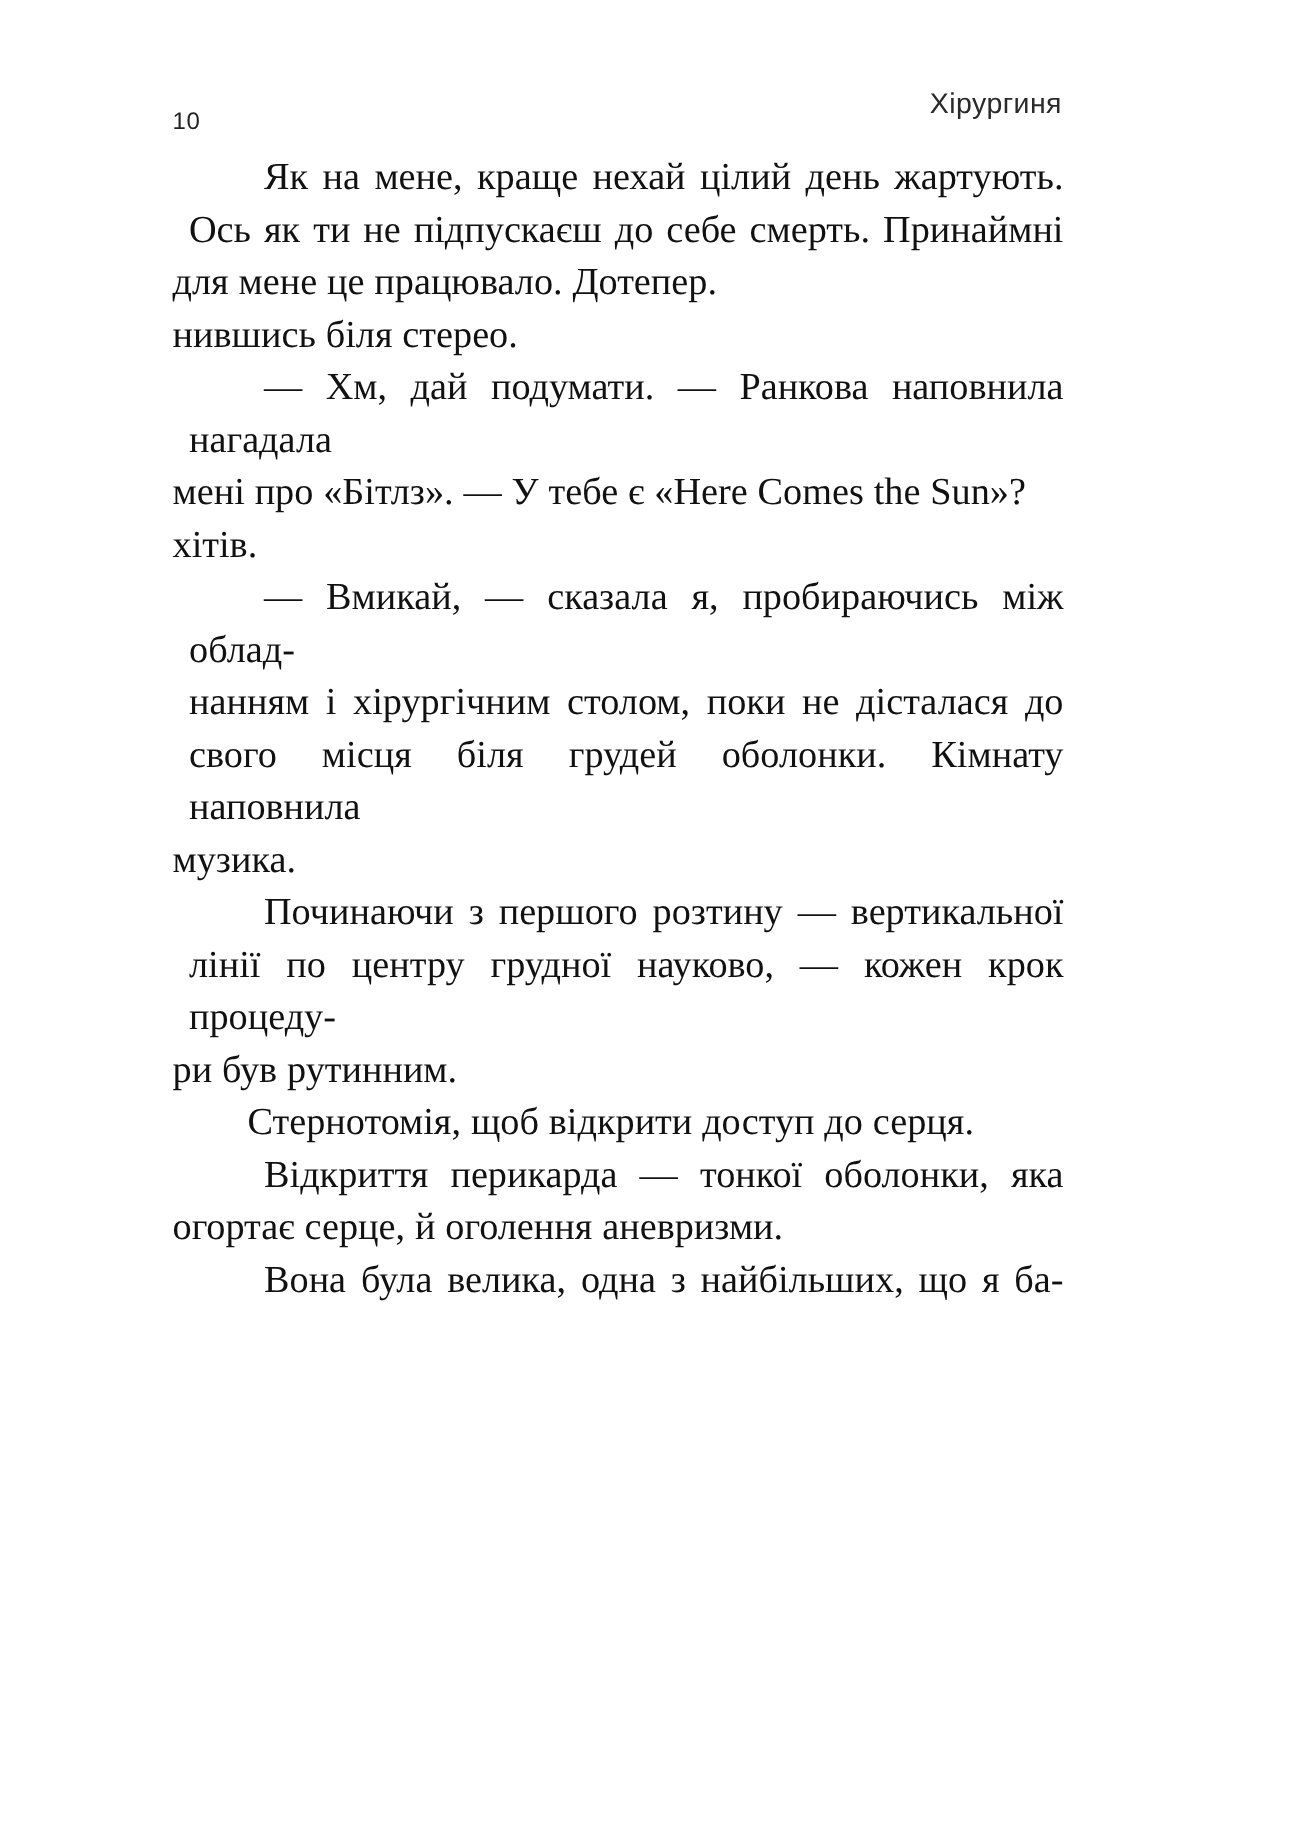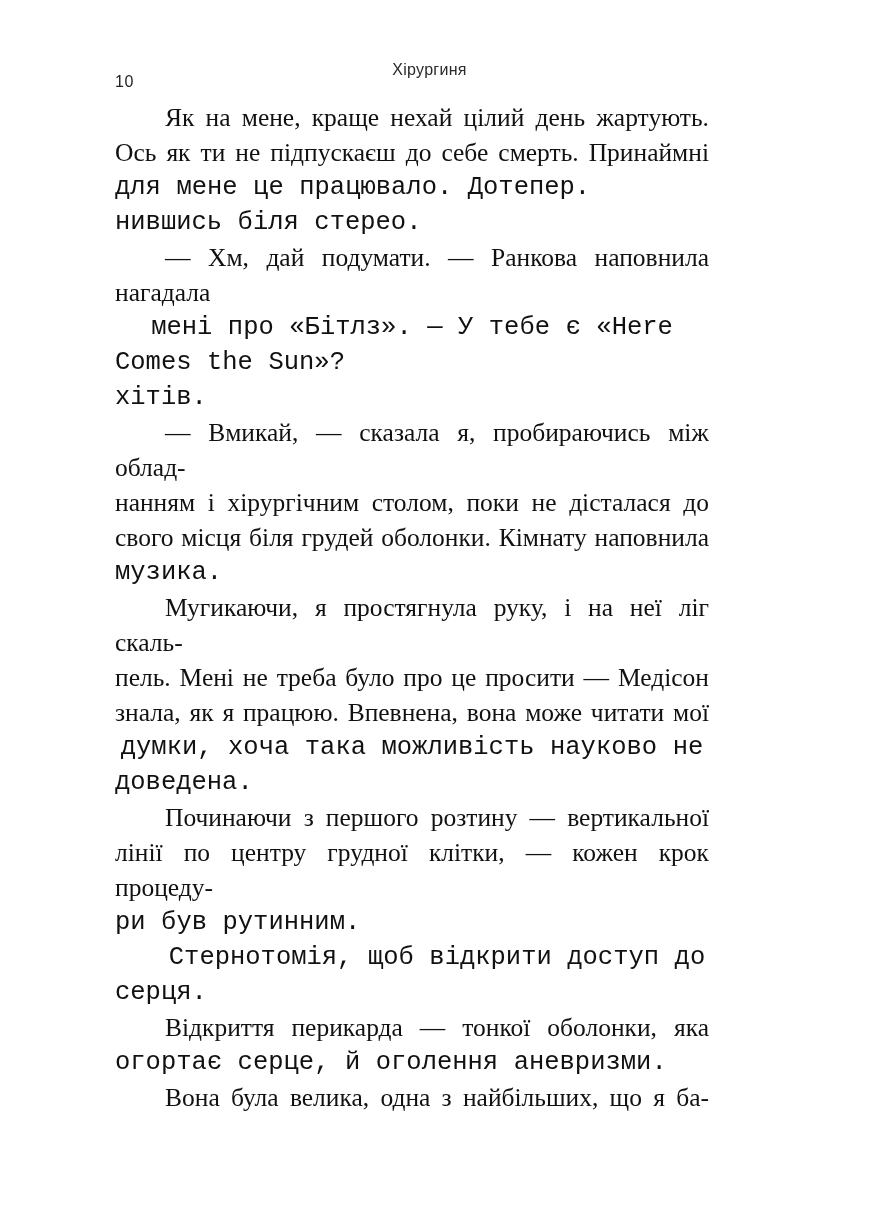--- a/index.html
+++ b/index.html
@@ -34,23 +34,23 @@
     font-weight: 300;
     color: #222222;
     letter-spacing: 0.5px;
     line-height: 28px;
   }
   .head-title {
     position: absolute;
     left: 12px;
     right: 0;
     top: 0;
-    text-align: center;
+    text-align: right;
     font-family: "Liberation Sans", sans-serif;
-    font-size: 16px;
+    font-size: 19px;
     font-weight: 300;
     color: #2a2a2a;
     letter-spacing: 0.3px;
     line-height: 28px;
     padding-left: 24px;
   }
 
   
   .textblock {
     position: absolute;
@@ -75,43 +75,42 @@
   .para .ln {
     display: block;
     text-indent: 0;
   }
   .para .ln.first {
     text-indent: 50px;
   }
   .para .ln.just {
     text-align: justify;
     text-align-last: justify;
+    margin-left: 11px;
   }
   .para .ln.last {
     text-align: center;
     text-align-last: left;
-    font-family: Liberation Mono, monospace;
   }
 </style>
 </head>
 <body>
 
 <div class="page">
 
   <div class="running-head">
     <div class="folio">10</div>
     <div class="head-title">Хірургиня</div>
   </div>
 
   <div class="textblock">
       <p class="para"><span class="ln first just">Як на мене, краще нехай цілий день жартують.</span><span class="ln just">Ось як ти не підпускаєш до себе смерть. Принаймні</span><span class="ln last">для мене це працювало. Дотепер.</span></p>
       <p class="para"><span class="ln last">нившись біля стерео.</span></p>
       <p class="para"><span class="ln first just">— Хм, дай подумати. — Ранкова наповнила нагадала</span><span class="ln last">мені про «Бітлз». — У тебе є «Here Comes the Sun»?</span></p>
       <p class="para"><span class="ln last">хітів.</span></p>
       <p class="para"><span class="ln first just">— Вмикай, — сказала я, пробираючись між облад-</span><span class="ln just">нанням і хірургічним столом, поки не дісталася до</span><span class="ln just">свого місця біля грудей оболонки. Кімнату наповнила</span><span class="ln last">музика.</span></p>
-      <p class="para"><span class="ln first just">Мугикаючи, я простягнула руку, і на неї ліг скаль-</span><span class="ln just">пель. Мені не треба було про це просити — Медісон</span><span class="ln just">знала, як я працюю. Впевнена, вона може читати мої</span><span class="ln last">думки, хоча така можливість науково не доведена.</span></p>
-      <p class="para"><span class="ln first just">Починаючи з першого розтину — вертикальної</span><span class="ln just">лінії по центру грудної клітки, — кожен крок процеду-</span><span class="ln last">ри був рутинним.</span></p>
+      <p class="para"><span class="ln first just">Починаючи з першого розтину — вертикальної</span><span class="ln just">лінії по центру грудної науково, — кожен крок процеду-</span><span class="ln last">ри був рутинним.</span></p>
       <p class="para"><span class="ln first last">Стернотомія, щоб відкрити доступ до серця.</span></p>
       <p class="para"><span class="ln first just">Відкриття перикарда — тонкої оболонки, яка</span><span class="ln last">огортає серце, й оголення аневризми.</span></p>
       <p class="para"><span class="ln first just">Вона була велика, одна з найбільших, що я ба-</span></p>
     </div>
 
 </div>
 
 </body></html>

